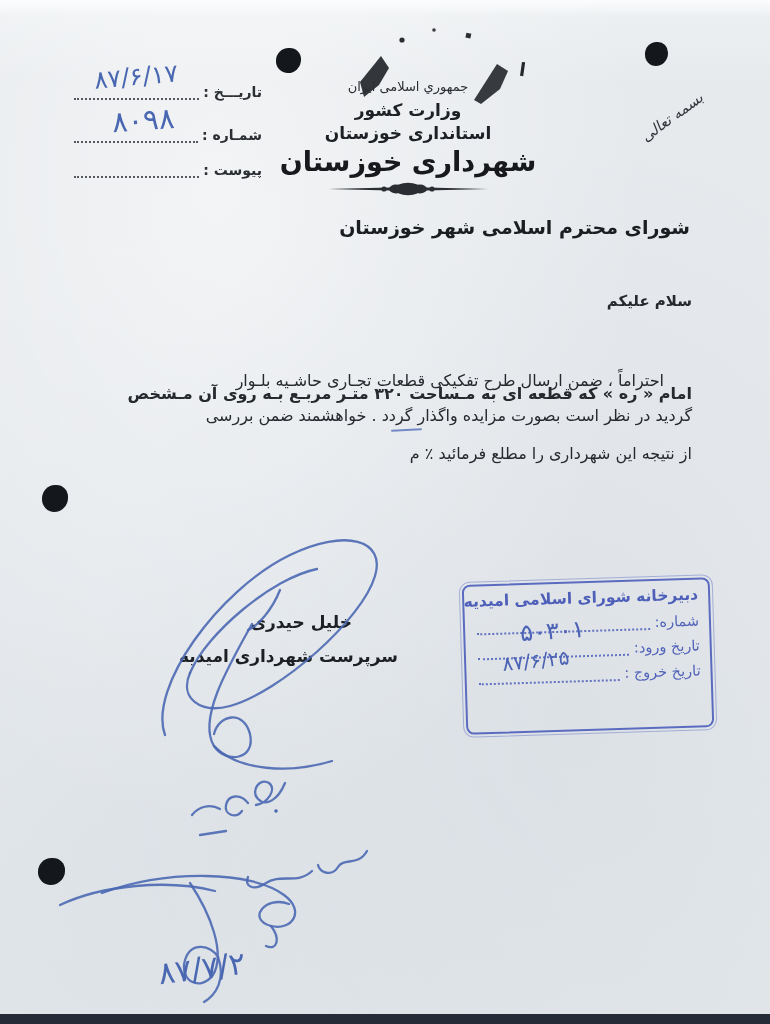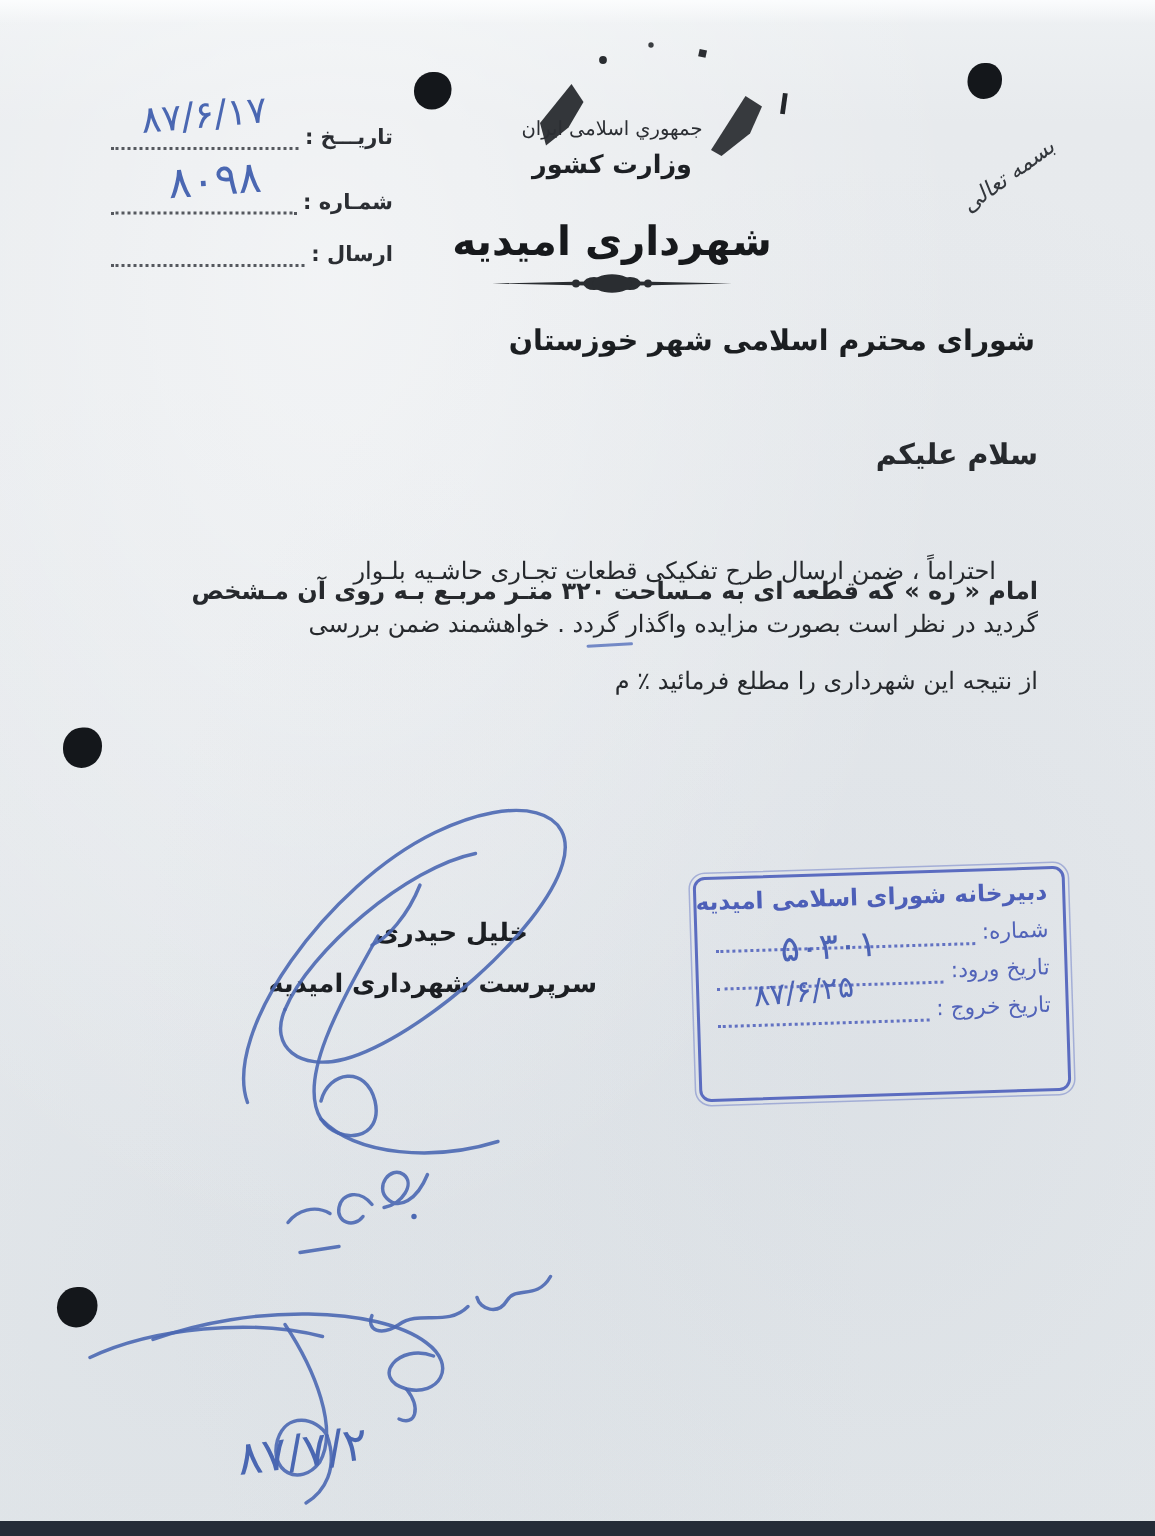--- a/index.html
+++ b/index.html
@@ -41,21 +41,21 @@
 
   .besmele{position:absolute;left:612px;top:108px;width:120px;text-align:center;
     direction:rtl;font-family:"DejaVu Serif","Liberation Serif",serif;font-style:italic;
     font-size:15px;color:#33373c;transform:rotate(-36deg);}
 
   .addressee{position:absolute;right:80px;top:216px;direction:rtl;
     font-size:19px;font-weight:bold;color:#1b1e21;white-space:nowrap;}
 
   .body-line{position:absolute;right:78px;direction:rtl;text-align:right;
     font-size:16px;color:#26292d;white-space:nowrap;}
-  .salutation{top:292px;font-weight:bold;font-size:19px;}
+  .salutation{top:292px;font-weight:bold;font-size:15px;}
   .bl-1{top:330px;right:106px;margin-top:41px;}
   .bl-2{top:384px;font-weight:bold;}
   .bl-3{top:406px;}
   .bl-4{top:444px;}
   .blue-dash{position:absolute;left:391px;top:429px;width:31px;height:2px;
     background:#7389c6;transform:rotate(-3deg);border-radius:2px;}
 
   .sig-name{position:absolute;right:418px;top:612px;direction:rtl;
     font-size:17px;font-weight:bold;color:#1c1f23;white-space:nowrap;}
   .sig-title{position:absolute;right:372px;top:646px;direction:rtl;
@@ -96,21 +96,22 @@
     <path d="M10,64 L31,38 L39,50 L29,67 L14,79 Z" fill="#23262a" opacity="0.92"></path>
     <path d="M124,82 L147,46 L158,53 L150,71 L131,86 Z" fill="#23262a" opacity="0.9"></path>
     <circle cx="52" cy="22" r="2.6" fill="#2a2d31"></circle>
     <rect x="116" y="15" width="5" height="5" fill="#2a2d31" transform="rotate(12 118 17)"></rect>
     <rect x="171" y="44" width="3.2" height="14" fill="#23262a" transform="rotate(8 172 51)"></rect>
     <circle cx="84" cy="12" r="1.8" fill="#3a3d41"></circle>
   </svg>
 
   <div class="lh lh-ministry">وزارت كشور</div>
   <div class="lh lh-country">جمهوري اسلامی ايران</div>
-  <div class="lh lh-city">شهرداری امیدیه</div>
+  <div class="lh lh-gov">استانداری خوزستان</div>
+  <div class="lh lh-city">شهرداری خوزستان</div>
 
   <svg class="divider-svg" width="160" height="16" viewBox="0 0 160 16">
     <g fill="#2a2d31">
       <polygon points="0,8 62,6.6 62,9.4"></polygon>
       <polygon points="160,8 98,6.6 98,9.4"></polygon>
       <circle cx="56" cy="8" r="2.6"></circle>
       <circle cx="104" cy="8" r="2.6"></circle>
       <ellipse cx="68" cy="8" rx="7" ry="4.4"></ellipse>
       <ellipse cx="92" cy="8" rx="7" ry="4.4"></ellipse>
       <ellipse cx="80" cy="8" rx="13" ry="6.2"></ellipse>
@@ -119,21 +120,21 @@
 
   <div class="meta-row" style="top:84px;align-items:center;">
     <span class="meta-label">تاریـــخ :</span>
     <span class="meta-dots"></span>
   </div>
   <div class="meta-row" style="top:127px;">
     <span class="meta-label">شمـاره :</span>
     <span class="meta-dots"></span>
   </div>
   <div class="meta-row" style="top:162px;">
-    <span class="meta-label">ارسال :</span>
+    <span class="meta-label">پیوست :</span>
     <span class="meta-dots"></span>
   </div>
   <div class="hand hand-date">۸۷/۶/۱۷</div>
   <div class="hand hand-number">۸۰۹۸</div>
 
   <div class="besmele">بسمه تعالی</div>
 
   <div class="addressee">شورای محترم اسلامی شهر خوزستان</div>
 
   <div class="body-line salutation">سلام علیکم</div>

